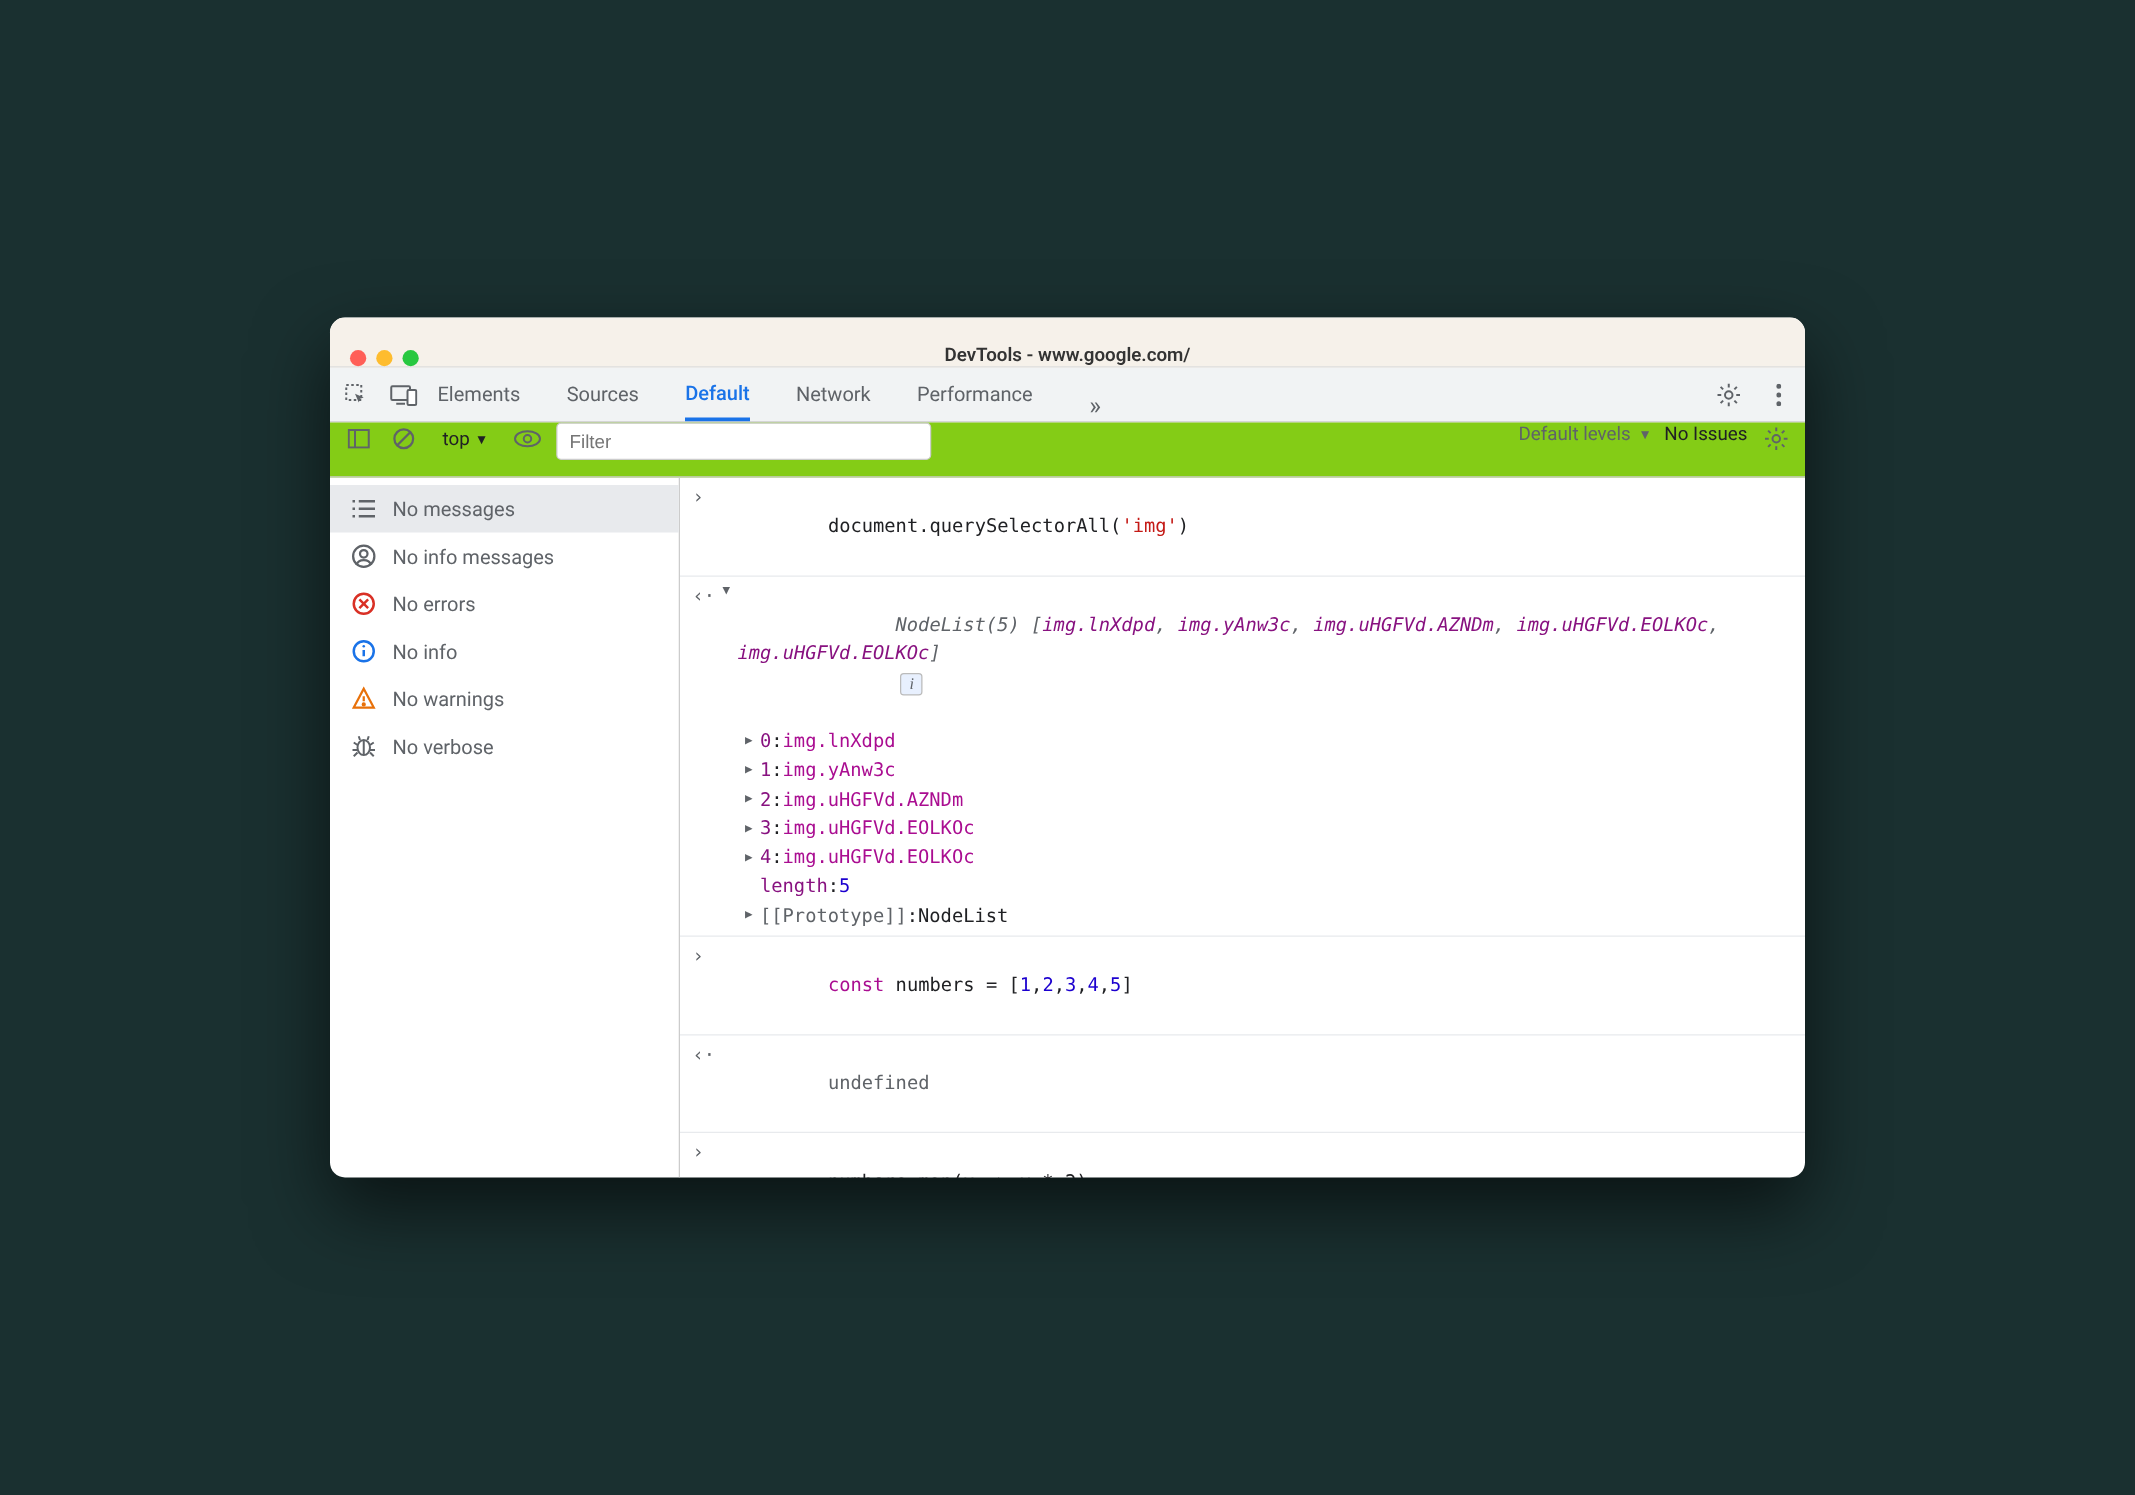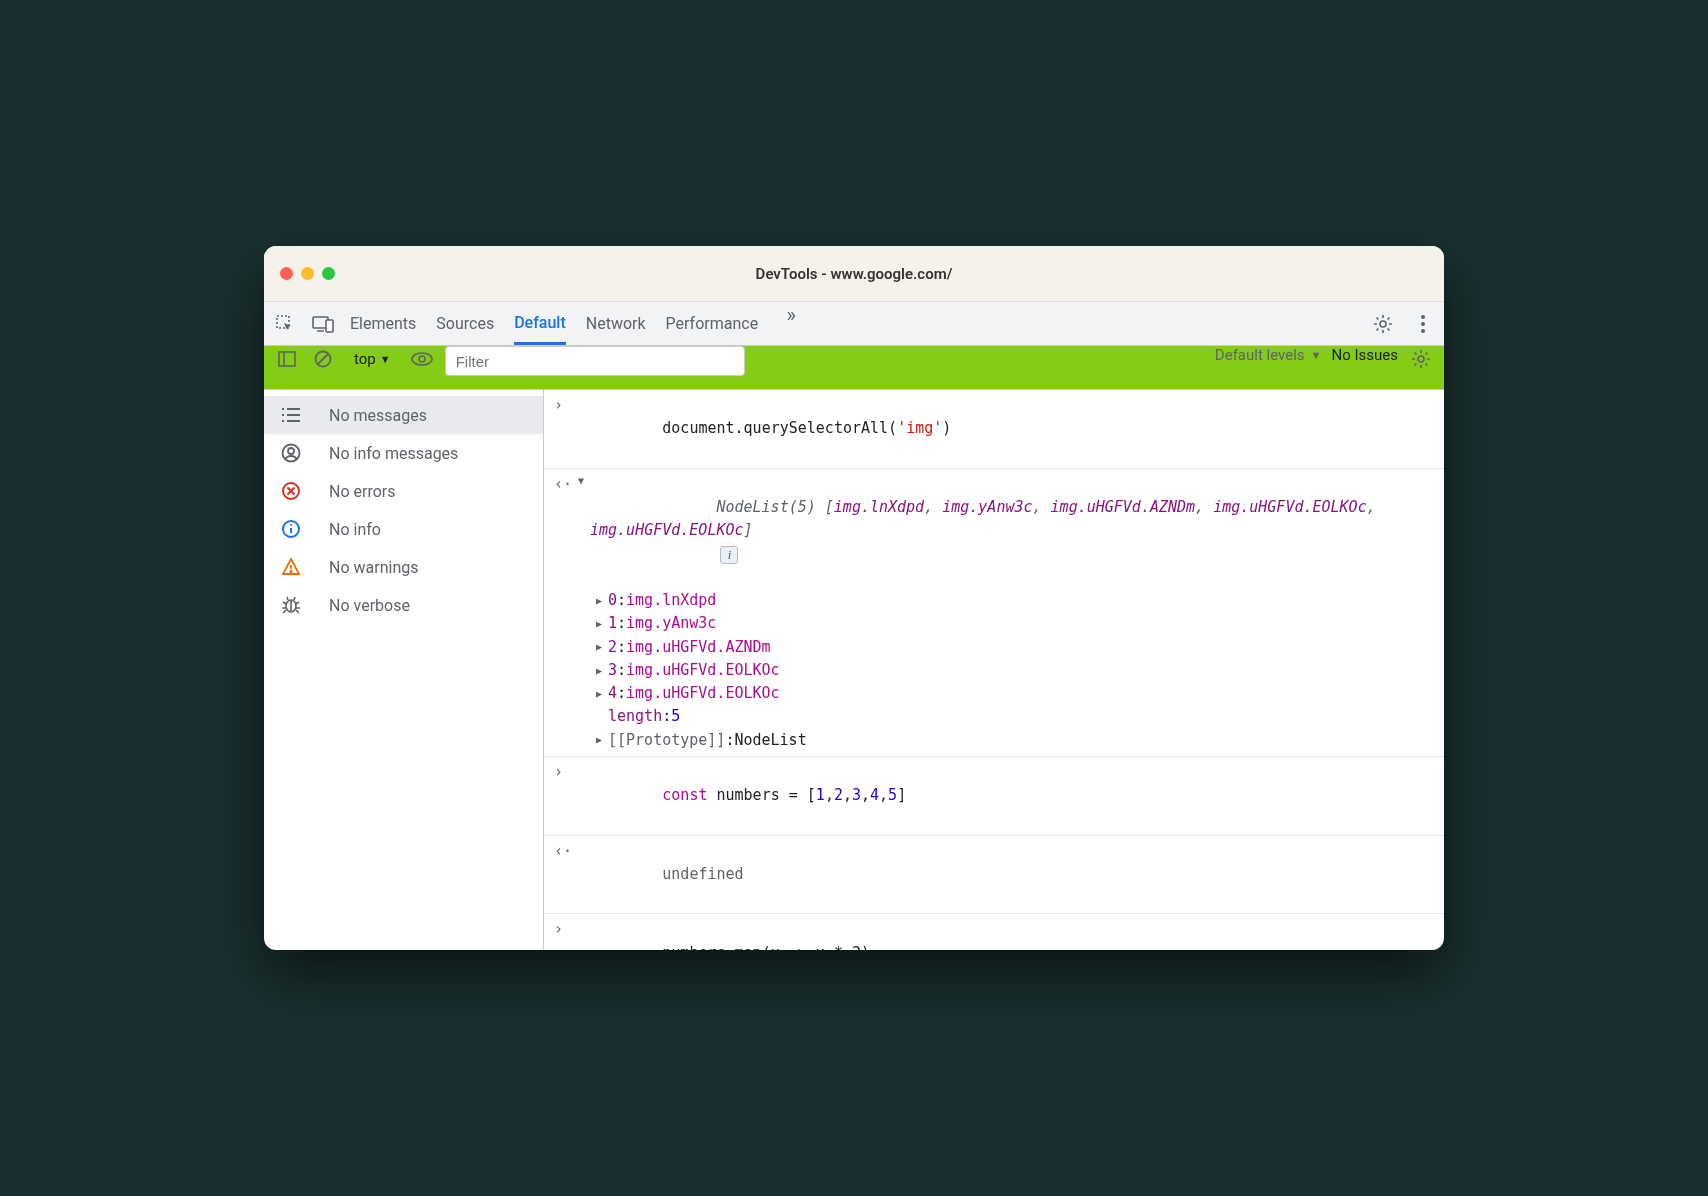--- a/index.html
+++ b/index.html
@@ -12,24 +12,24 @@
   font-family: -apple-system, BlinkMacSystemFont, "Segoe UI", Roboto, sans-serif;
 }
 .window {
   width: 1180px;
   background: #fff;
   border-radius: 12px;
   box-shadow: 0 25px 60px rgba(0,0,0,0.6);
   overflow: hidden;
 }
 .titlebar {
-  height: 56px;
+  height: 40px;
   background: #f6f1ea;
   display: flex;
-  align-items: center;
+  align-items: flex-end;
   position: relative;
   border-bottom: 1px solid #ddd;
 }
 .traffic-lights { display: flex; gap: 8px; padding-left: 16px; }
 .tl { width: 13px; height: 13px; border-radius: 50%; }
 .tl.red { background: #ff5f57; }
 .tl.yellow { background: #febc2e; }
 .tl.green { background: #28c840; }
 .titlebar-title {
   position: absolute; left: 0; right: 0; text-align: center;
@@ -42,21 +42,21 @@
   border-bottom: 1px solid #ccc;
   display: flex;
   align-items: center;
   padding: 0 8px;
 }
 .tabbar-left { display: flex; align-items: center; gap: 12px; }
 .icon-btn {
   width: 26px; height: 26px; display: flex; align-items: center; justify-content: center;
   color: #5f6368; cursor: pointer;
 }
-.tabs { display: flex; gap: 20px; margin-left: 14px; align-items: flex-start; height:100%; }
+.tabs { display: flex; gap: 37px; margin-left: 14px; align-items: flex-end; height:100%; }
 .tab {
   font-size: 16px; color: #5f6368; cursor: pointer; height: 100%;
   display: flex; align-items: center;
 }
 .tab.active { color: #1a73e8; border-bottom: 3px solid #1a73e8; font-weight:500; }
 .tabbar-right { margin-left: auto; display: flex; align-items: center; gap: 14px; }
 .toolbar {
   height: 44px;
   background: #84cc16;
   border-bottom: 1px solid #ccc;
@@ -84,21 +84,21 @@
   font-size: 15px; color: #5f6368; cursor: pointer;
 }
 .issues-txt { font-size: 15px; color: #202124; }
 .main { display: flex; height: 560px; }
 .sidebar {
   width: 280px;
   border-right: 1px solid #ccc;
   padding: 6px 0;
 }
 .side-item {
-  display: flex; align-items: center; gap: 27px;
+  display: flex; align-items: center; gap: 12px;
   padding: 8px 16px;
   font-size: 16px; color: #5f6368;
   cursor: pointer;
 }
 .side-item.sel { background: #e8eaed; }
 .side-icon { width: 22px; height: 22px; display: flex; align-items:center; justify-content:center; flex-shrink:0; }
 .console-area {
   flex: 1;
   font-family: Menlo, Monaco, Consolas, monospace;
   font-size: 15px;

